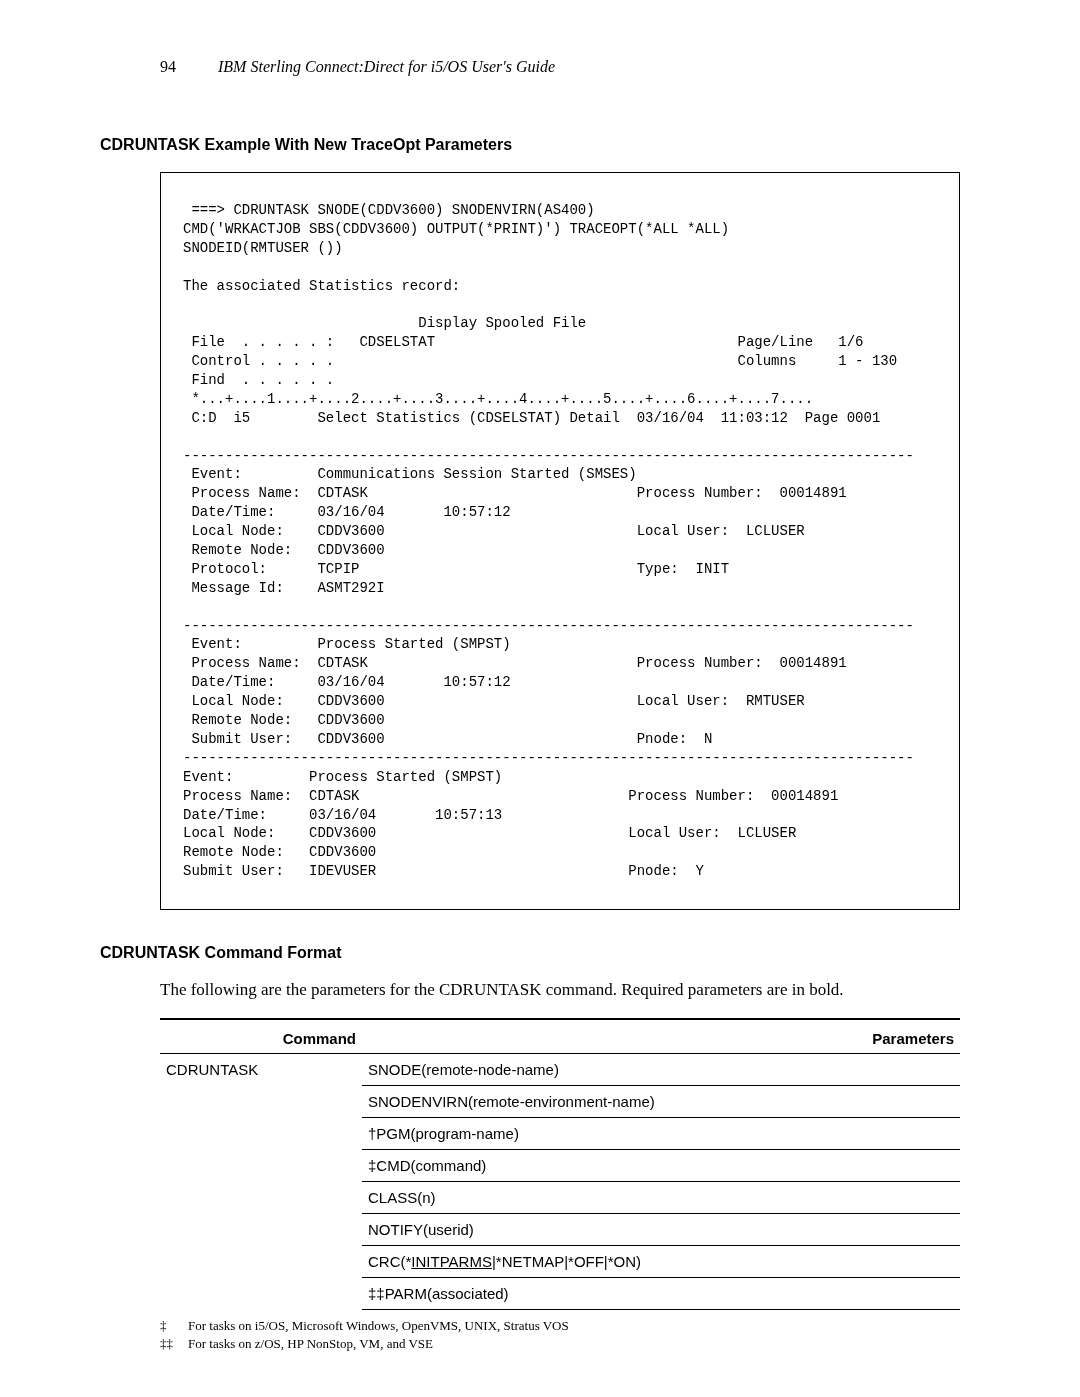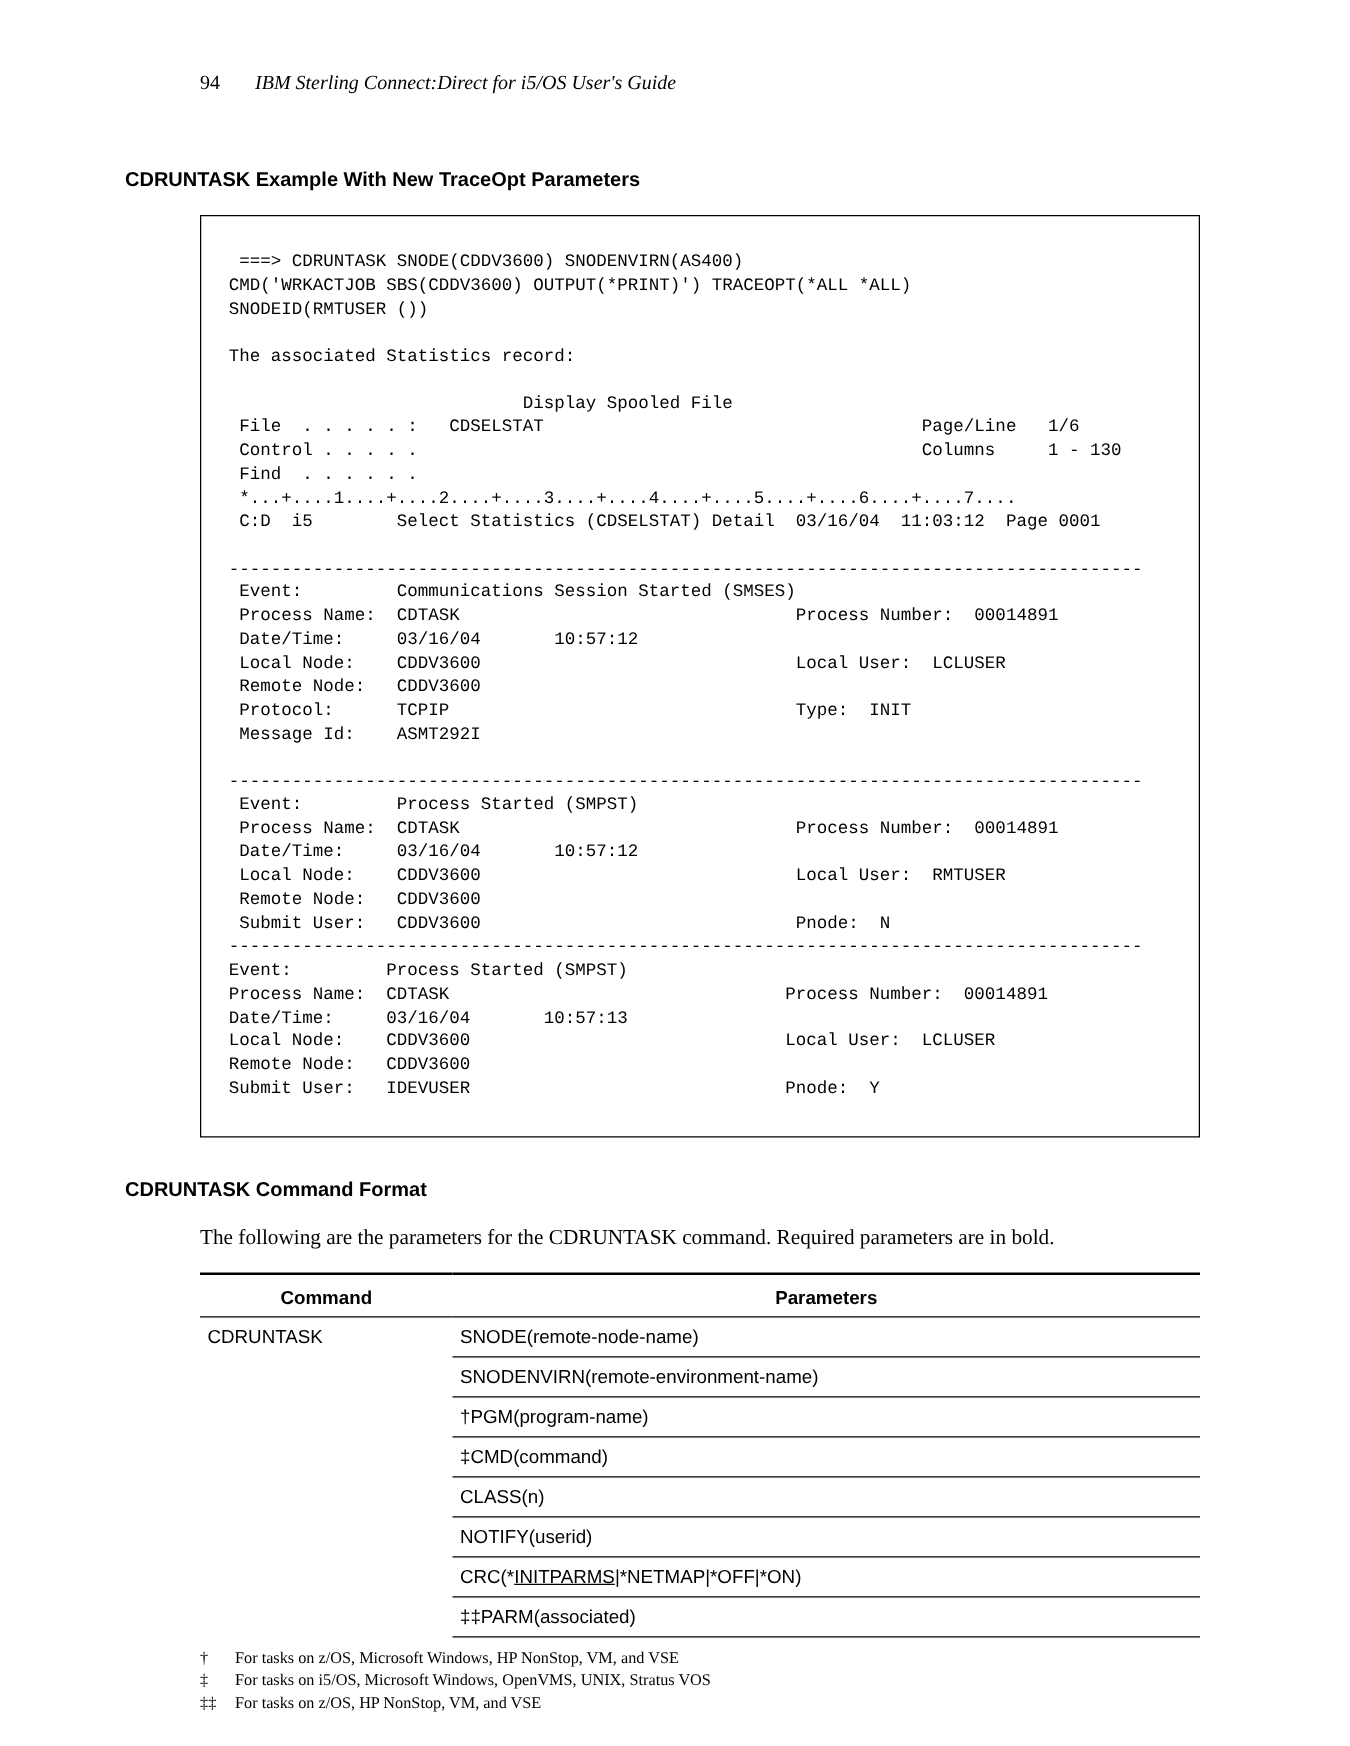--- a/index.html
+++ b/index.html
@@ -14,21 +14,21 @@
     position: relative;
     box-sizing: border-box;
     padding: 58px 120px 50px 160px;
   }
   .header {
     font-size: 16px;
     margin-bottom: 60px;
   }
   .header .pagenum {
     display: inline-block;
-    margin-right: 24px;
+    margin-right: 38px;
   }
   .header .booktitle {
     font-style: italic;
   }
   h2.sect {
     font-family: Arial, Helvetica, sans-serif;
     font-size: 16px;
     font-weight: bold;
     margin: 16px 0 18px -60px;
   }
@@ -50,21 +50,21 @@
     width: 100%;
     border-collapse: collapse;
     font-family: Arial, Helvetica, sans-serif;
     font-size: 15px;
   }
   table.paramtable thead tr {
     border-top: 2px solid #000;
     border-bottom: 1.5px solid #000;
   }
   table.paramtable th {
-    text-align: center;
+    text-align: right;
     padding: 10px 6px 6px 6px;
     font-weight: bold;
   }
   table.paramtable td {
     border-bottom: 1px solid #000;
     padding: 7px 6px;
     vertical-align: top;
   }
   table.paramtable td.cmdcell {
     width: 190px;
@@ -177,18 +177,17 @@
         </tr>
         <tr>
           <td class="cmdcell"></td>
           <td>‡‡PARM(associated)</td>
         </tr>
       </tbody>
   </table>
 
   <div class="footnotes">
 
-  <div class="fn"><span class="sym">†</span><span>For tasks on z/OS, Microsoft Windows, HP NonStop, VM, and VSE</span></div>
       <div class="fn"><span class="sym">‡</span><span>For tasks on i5/OS, Microsoft Windows, OpenVMS, UNIX, Stratus VOS</span></div>
       <div class="fn"><span class="sym">‡‡</span><span>For tasks on z/OS, HP NonStop, VM, and VSE</span></div>
     </div>
 
 </div>
 
 </body></html>

